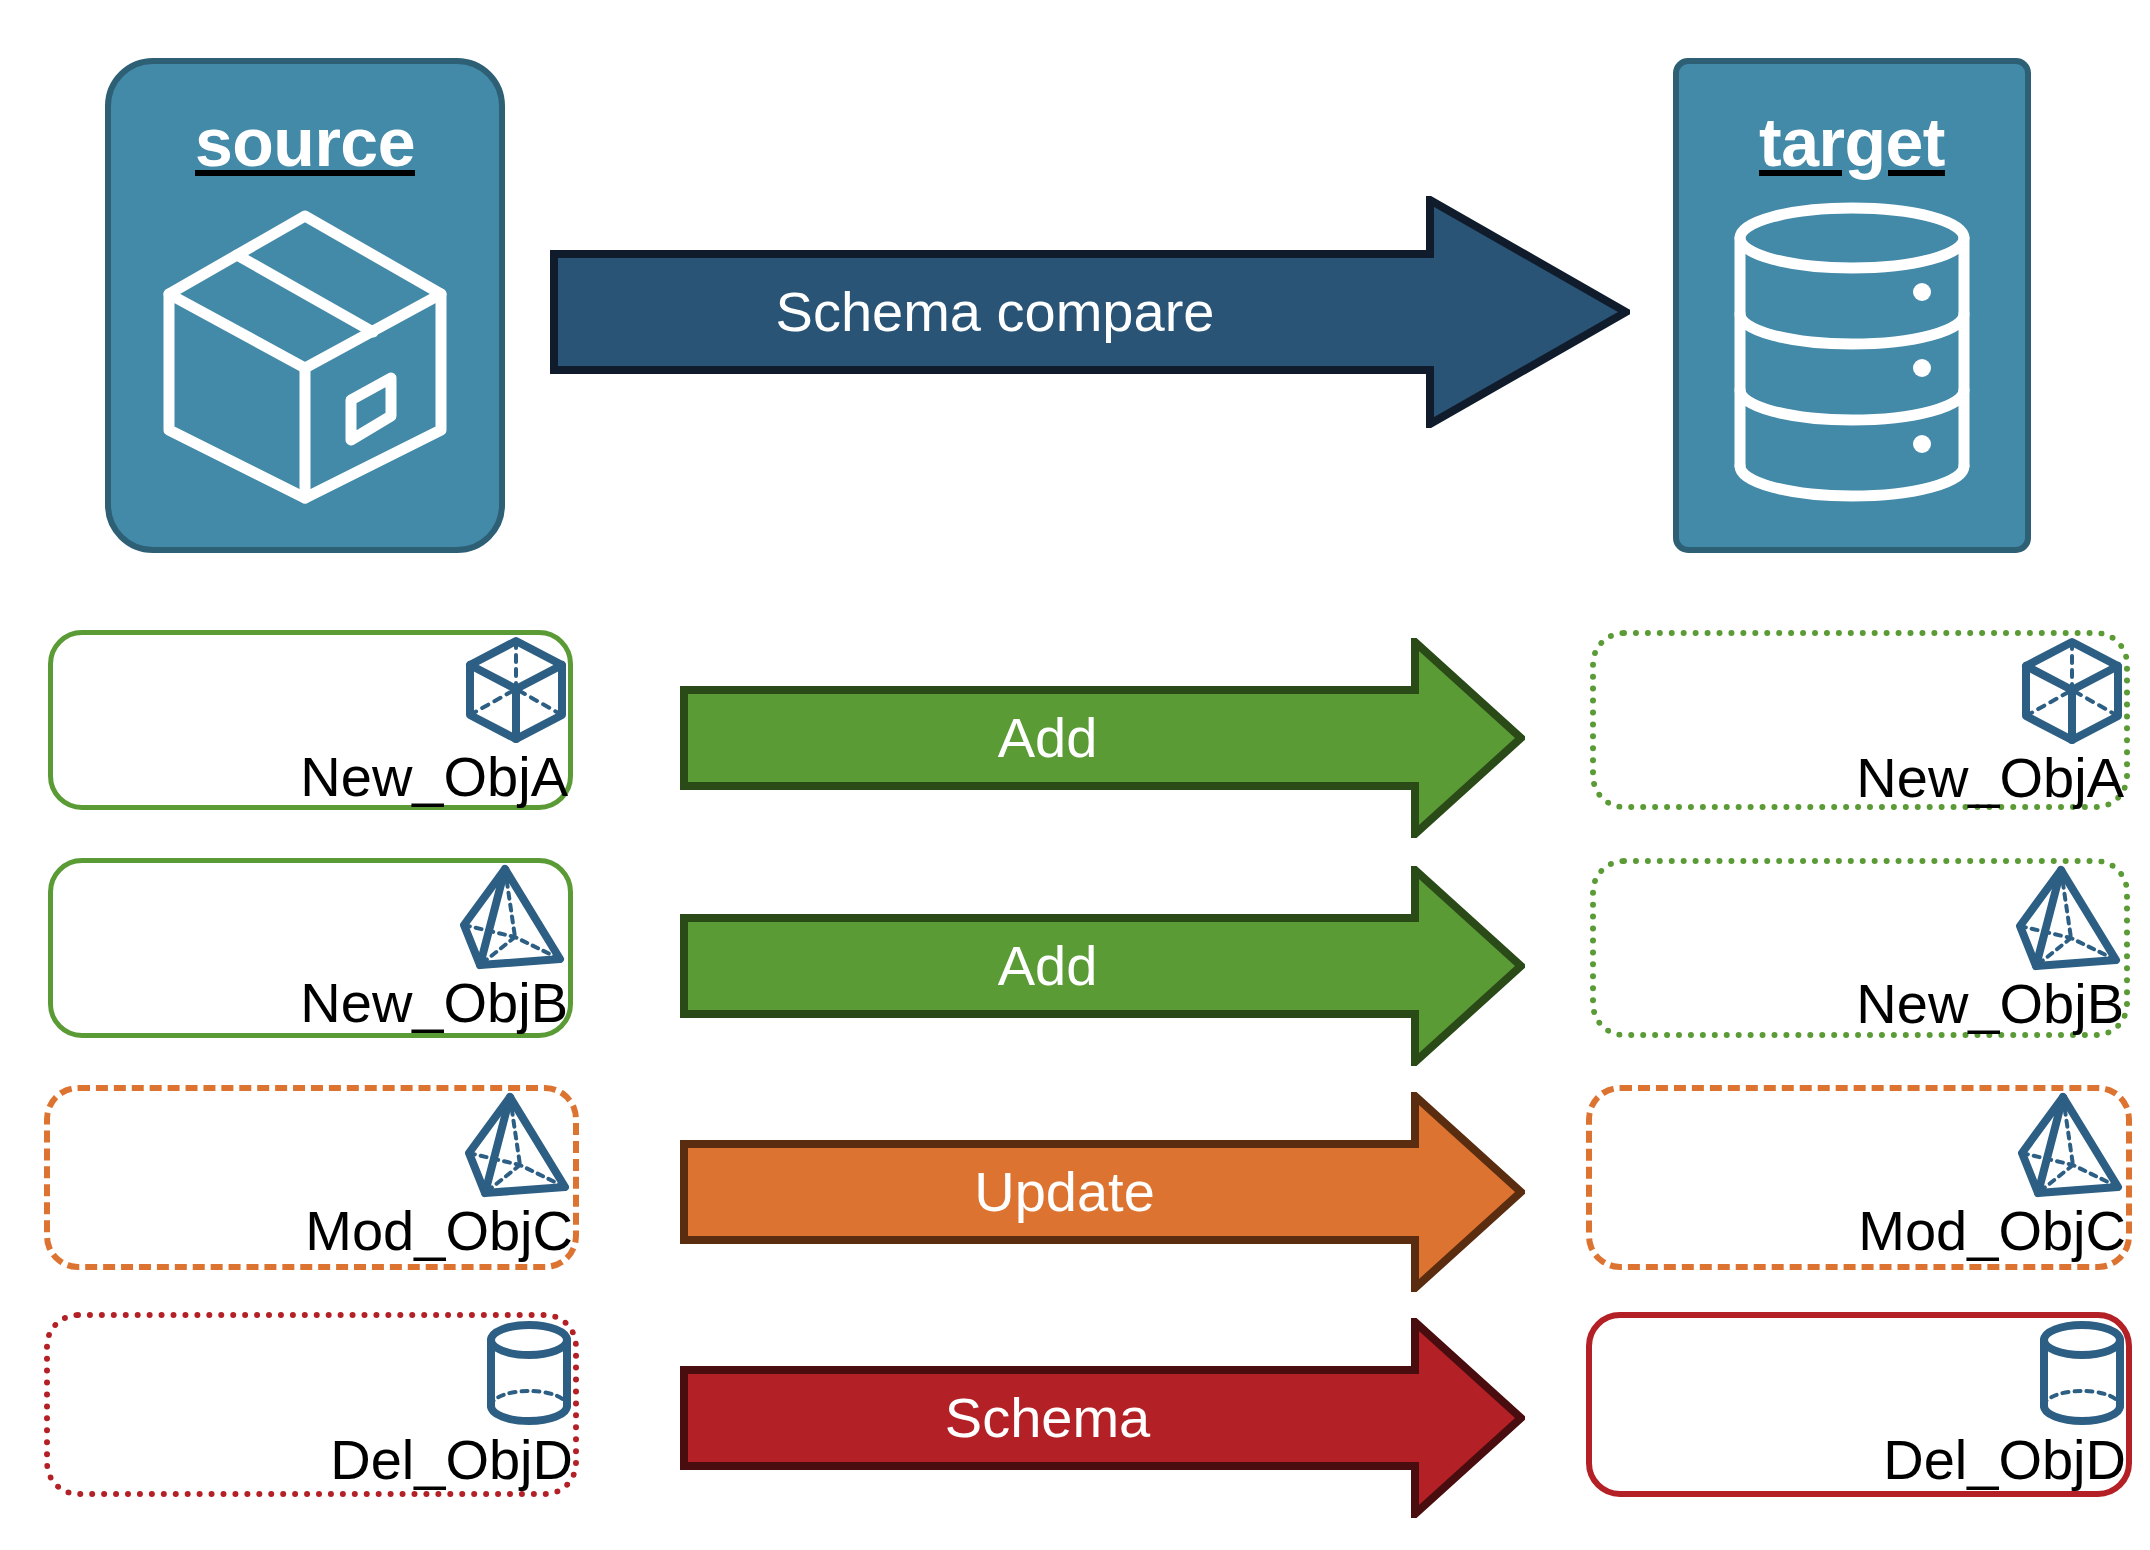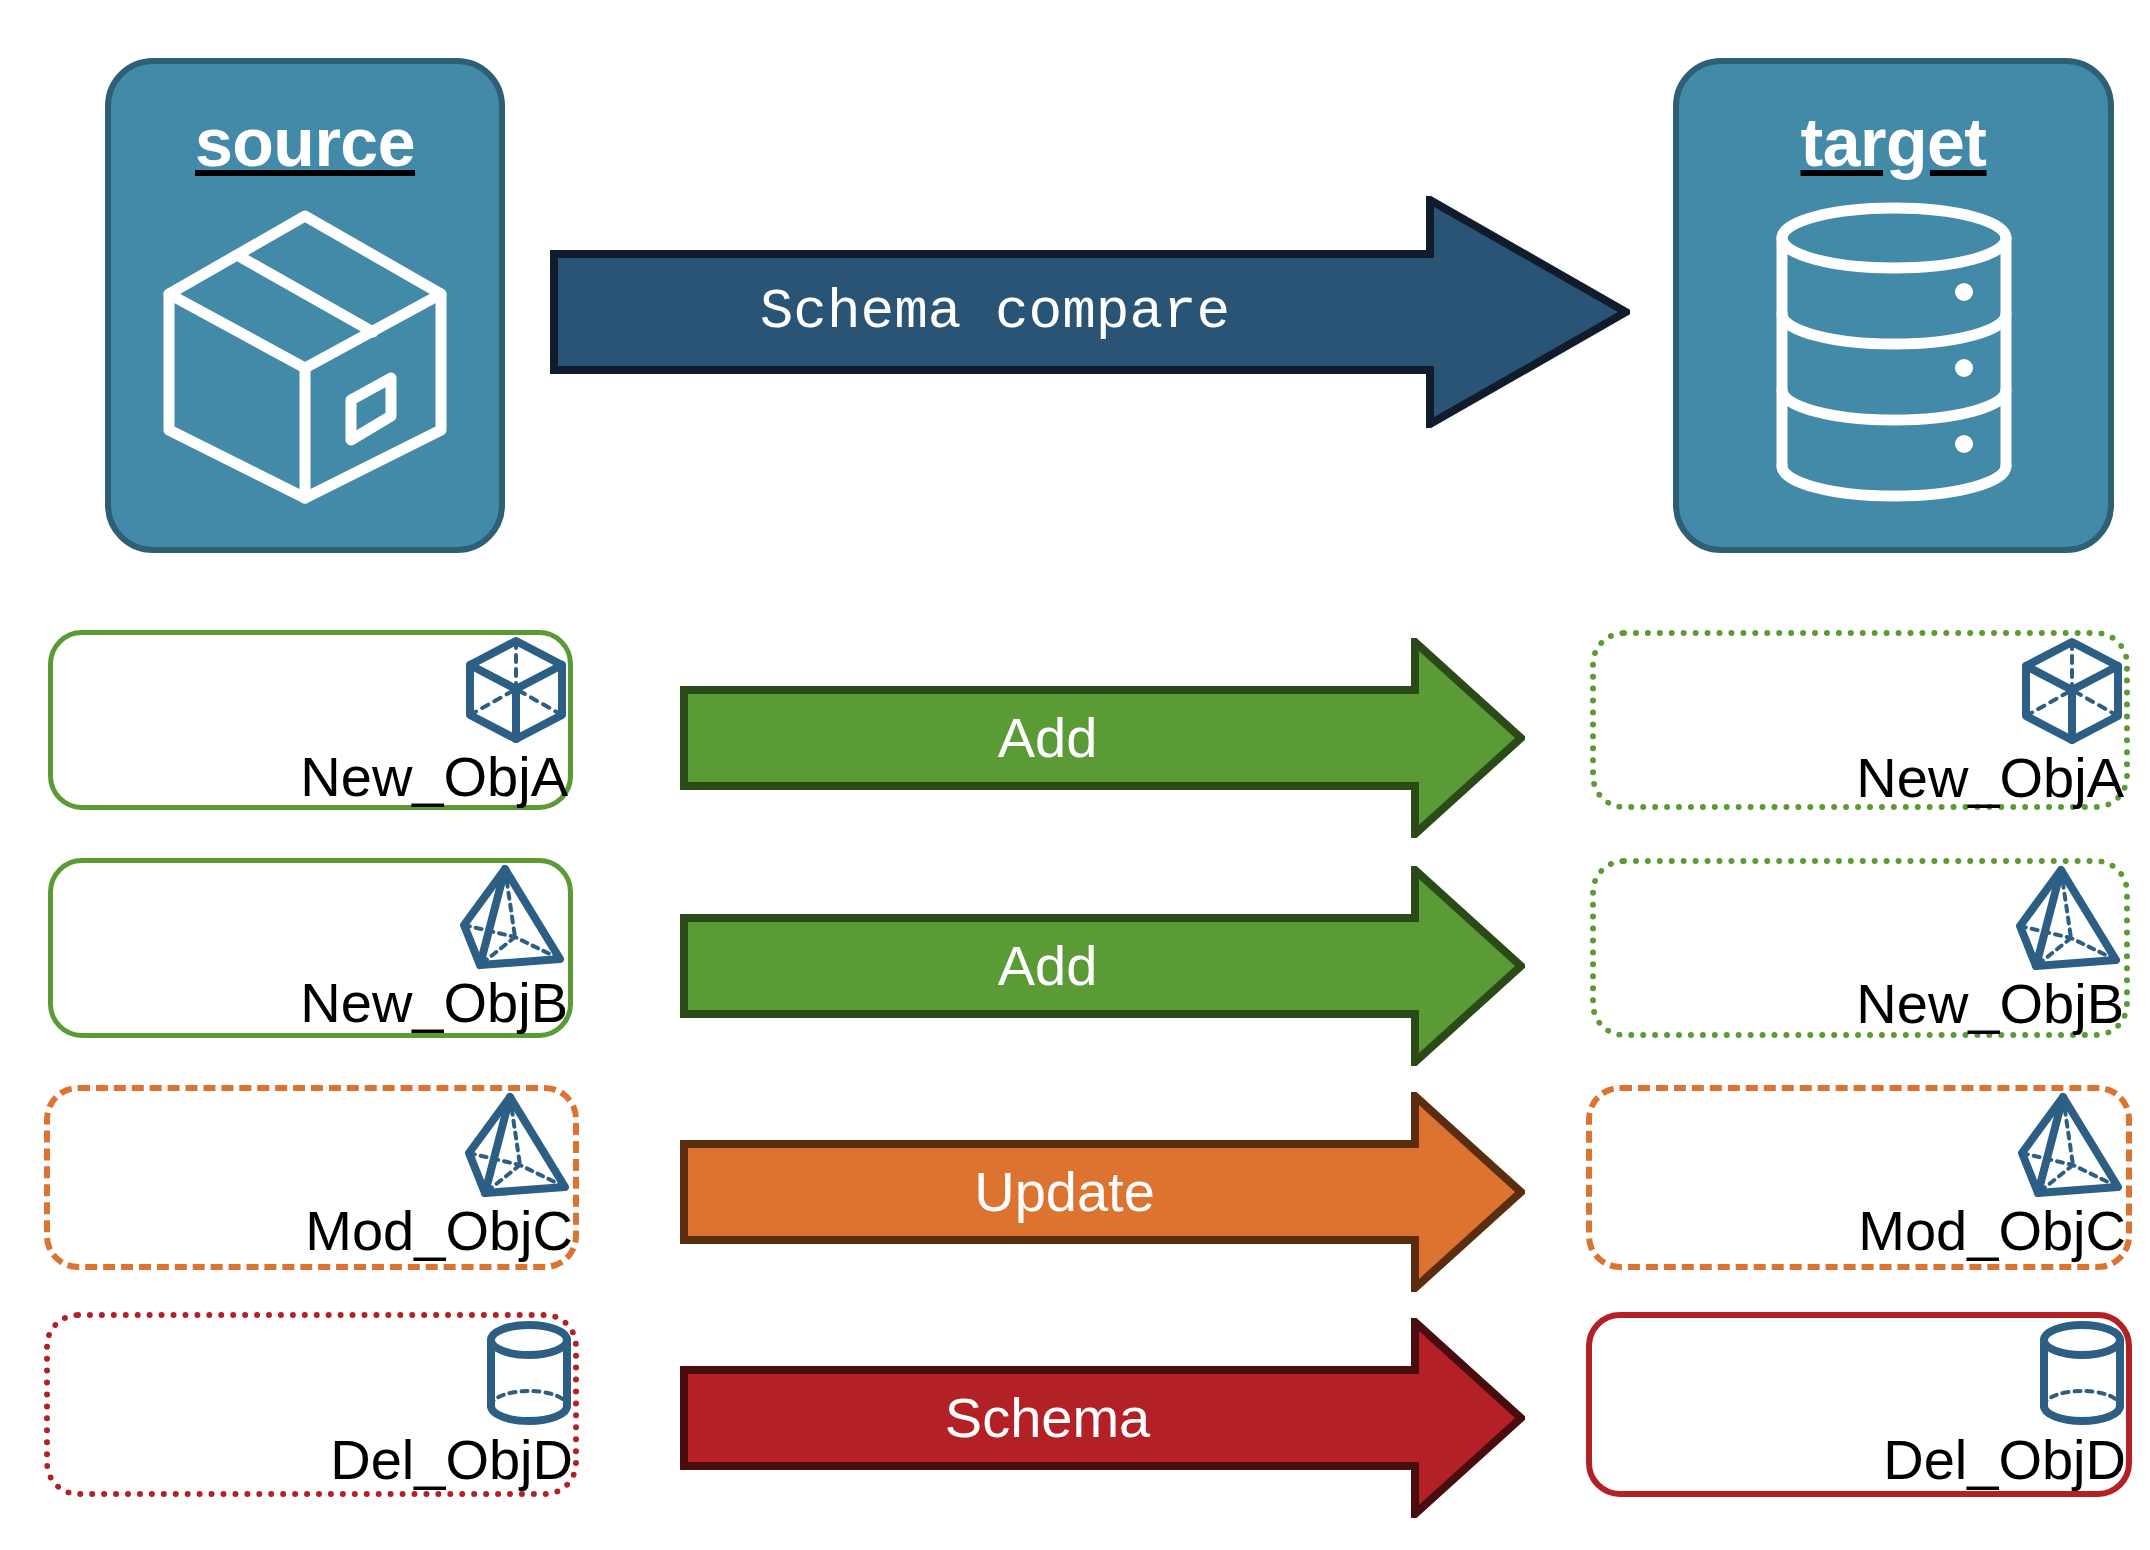--- a/index.html
+++ b/index.html
@@ -32,21 +32,21 @@
     font-size: 68px;
     font-weight: bold;
     letter-spacing: -0.5px;
     margin-top: 44px;
     line-height: 1;
   }
   .endpoint-icon {
     margin-top: 26px;
   }
   #endpoint-source { left: 105px; top: 58px;  width: 400px; height: 495px; }
-  #endpoint-target { left: 1673px; top: 58px; width: 441px; height: 495px; }
+  #endpoint-target { left: 1673px; top: 58px; width: 358px; height: 495px; border-radius: 15px; }
 
   
   .obj-card {
     position: absolute;
     box-sizing: border-box;
     background: #ffffff;
     border-radius: 34px;
     display: flex;
     flex-direction: column;
     align-items: flex-end;
@@ -119,21 +119,21 @@
       <circle cx="195" cy="166" r="9" fill="#ffffff" stroke="none"></circle>
       <circle cx="195" cy="242" r="9" fill="#ffffff" stroke="none"></circle>
     </svg>
   </div>
 </div>
 
 <div class="arrow" id="arrow-schema" style="left:550px; top:196px; width:1080px; height:232px;">
   <svg width="1080" height="232" viewBox="0 0 1080 232">
     <path d="M4 58 L880 58 L880 4 L1076 116 L880 228 L880 174 L4 174 Z" fill="#2a5475" stroke="#101c2b" stroke-width="8" stroke-linejoin="miter"></path>
   </svg>
-  <span class="arrow-label" style="margin-right:190px;font-family:Liberation Mono, monospace;">Schema compare</span>
+  <span class="arrow-label" style="margin-right:190px;">Schema compare</span>
 </div>
 
 <div class="obj-card bd-solid-green" style="left:48px; top:630px; width:525px; height:180px;">
   <span class="obj-icon">
     <svg width="104" height="110" viewBox="0 0 104 110" fill="none" stroke="#2d5f84" stroke-width="8" stroke-linejoin="round" stroke-linecap="round">
       <path d="M52 6 L98 30 L98 80 L52 104 L6 80 L6 30 Z"></path>
       <path d="M6 30 L52 54 L98 30"></path>
       <path d="M52 54 L52 104"></path>
       <g stroke-width="4" stroke-dasharray="7 7">
         <path d="M52 6 L52 54"></path>

